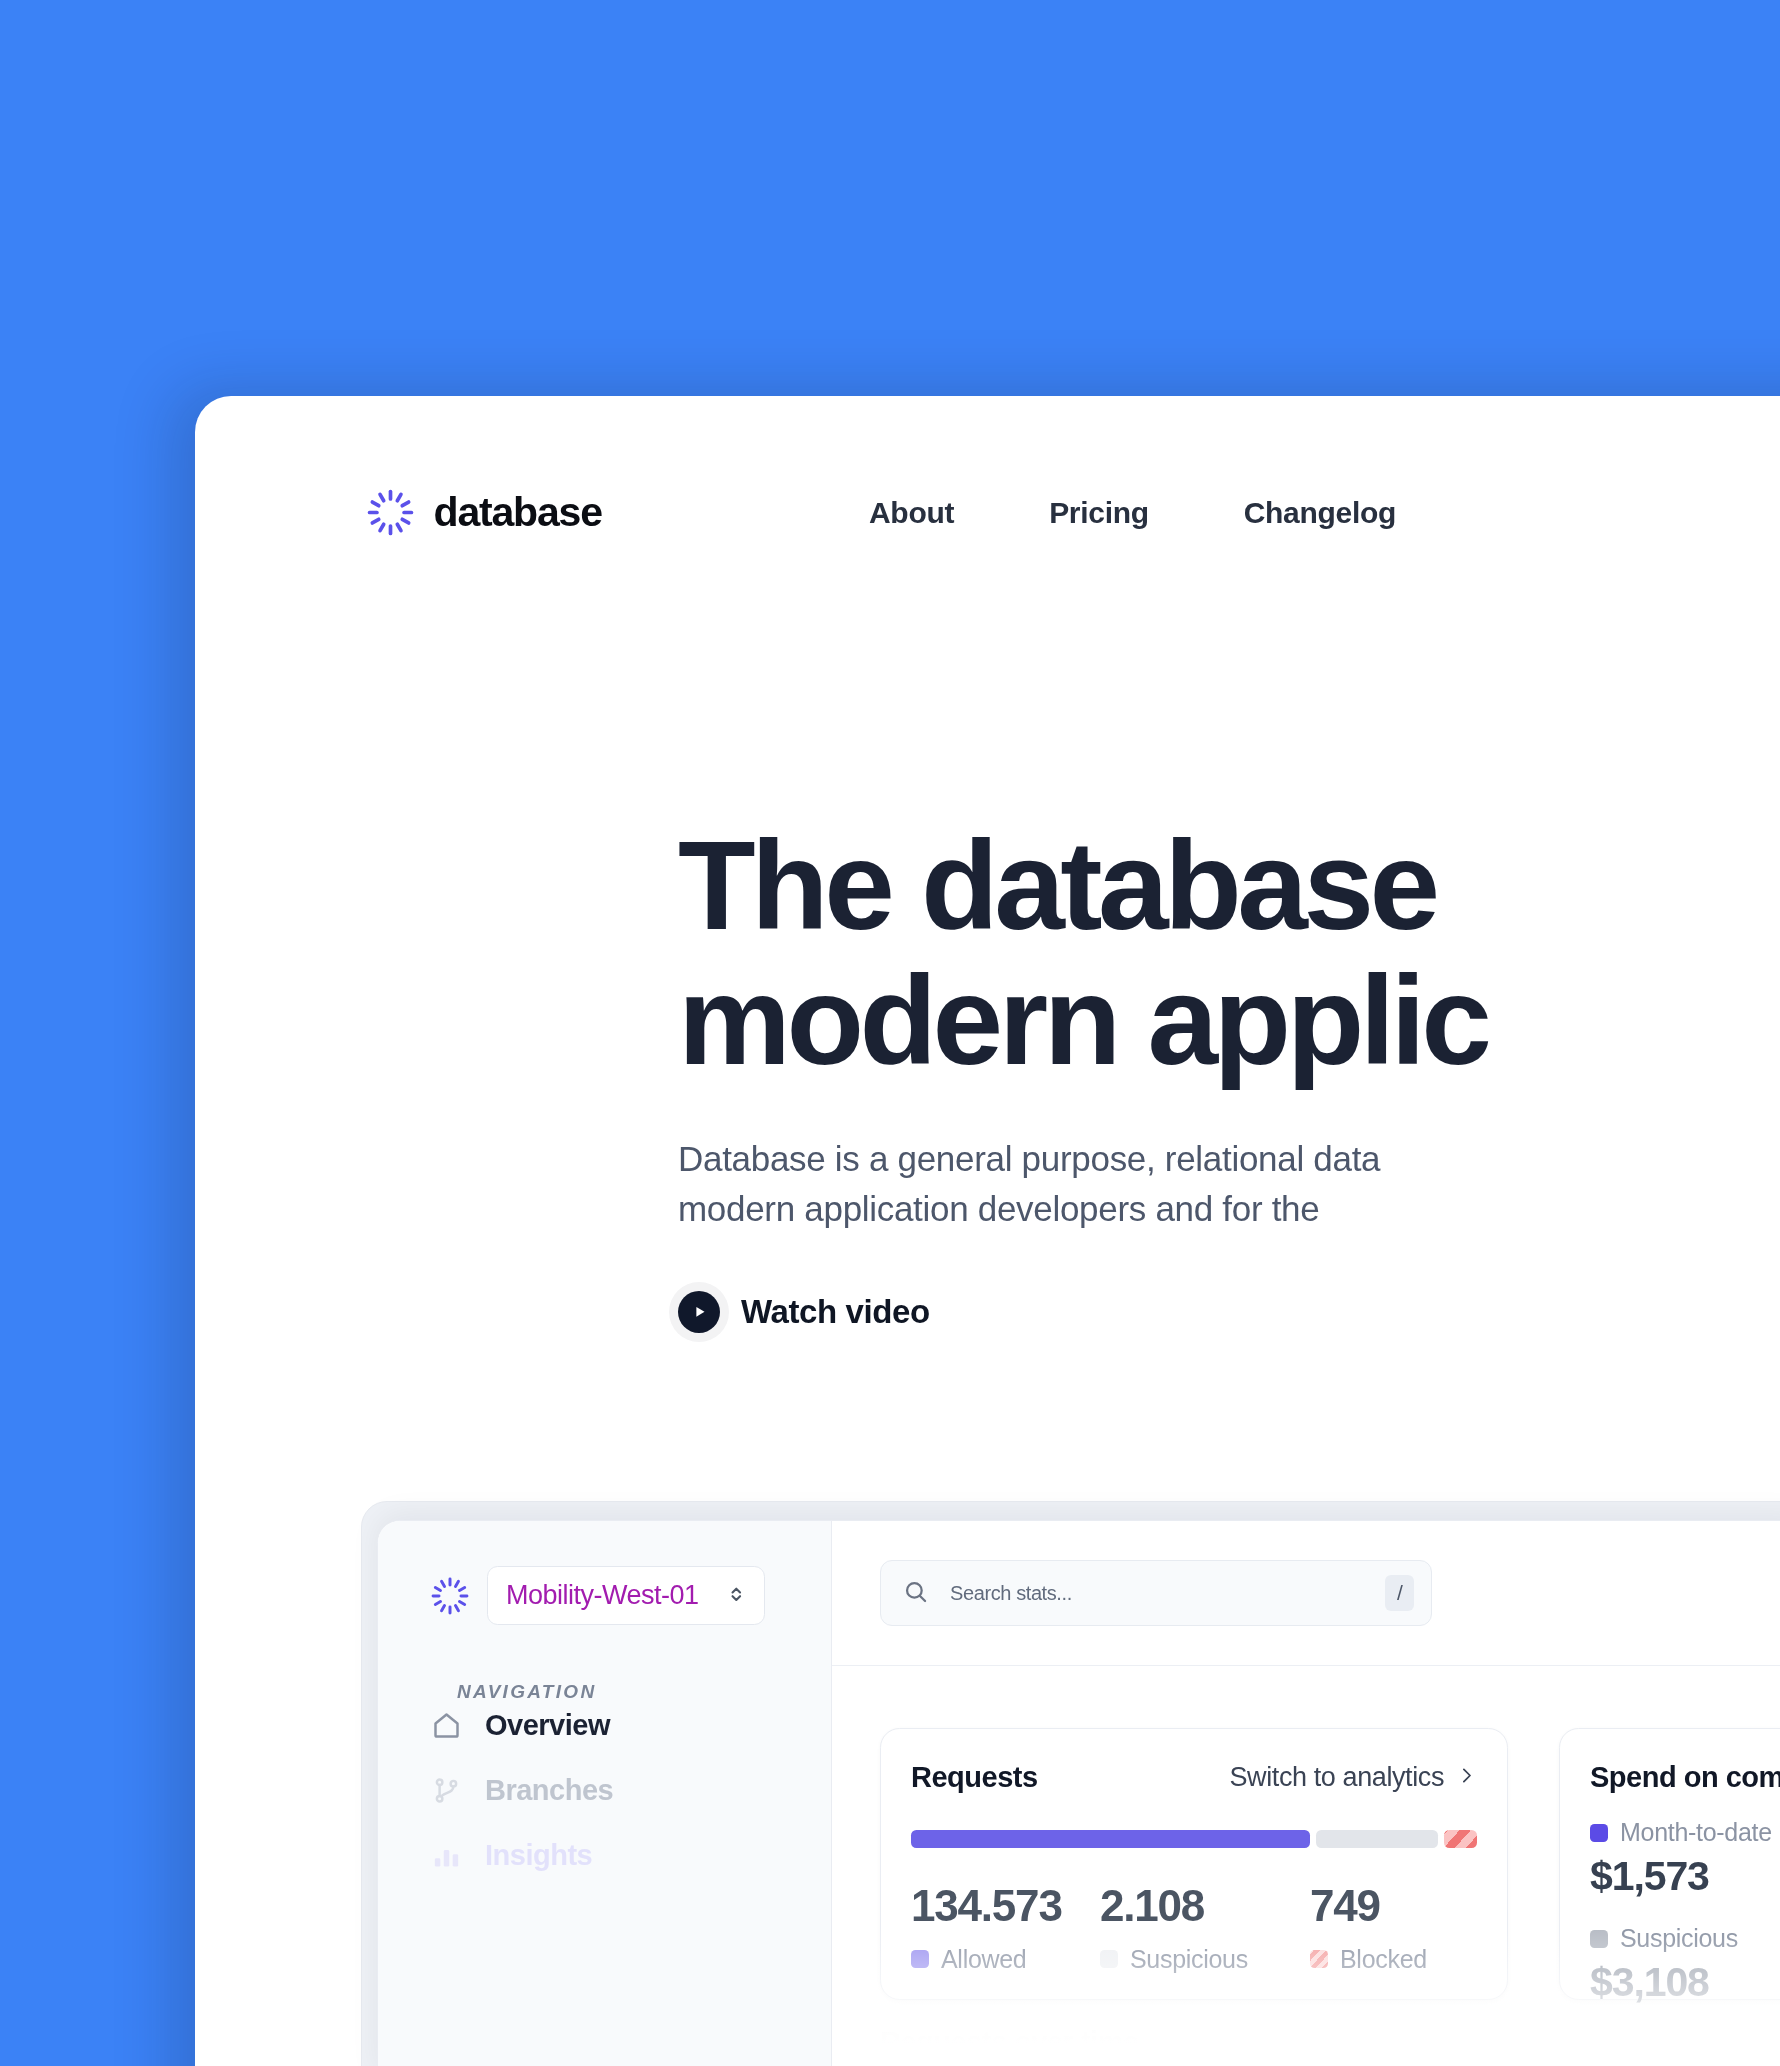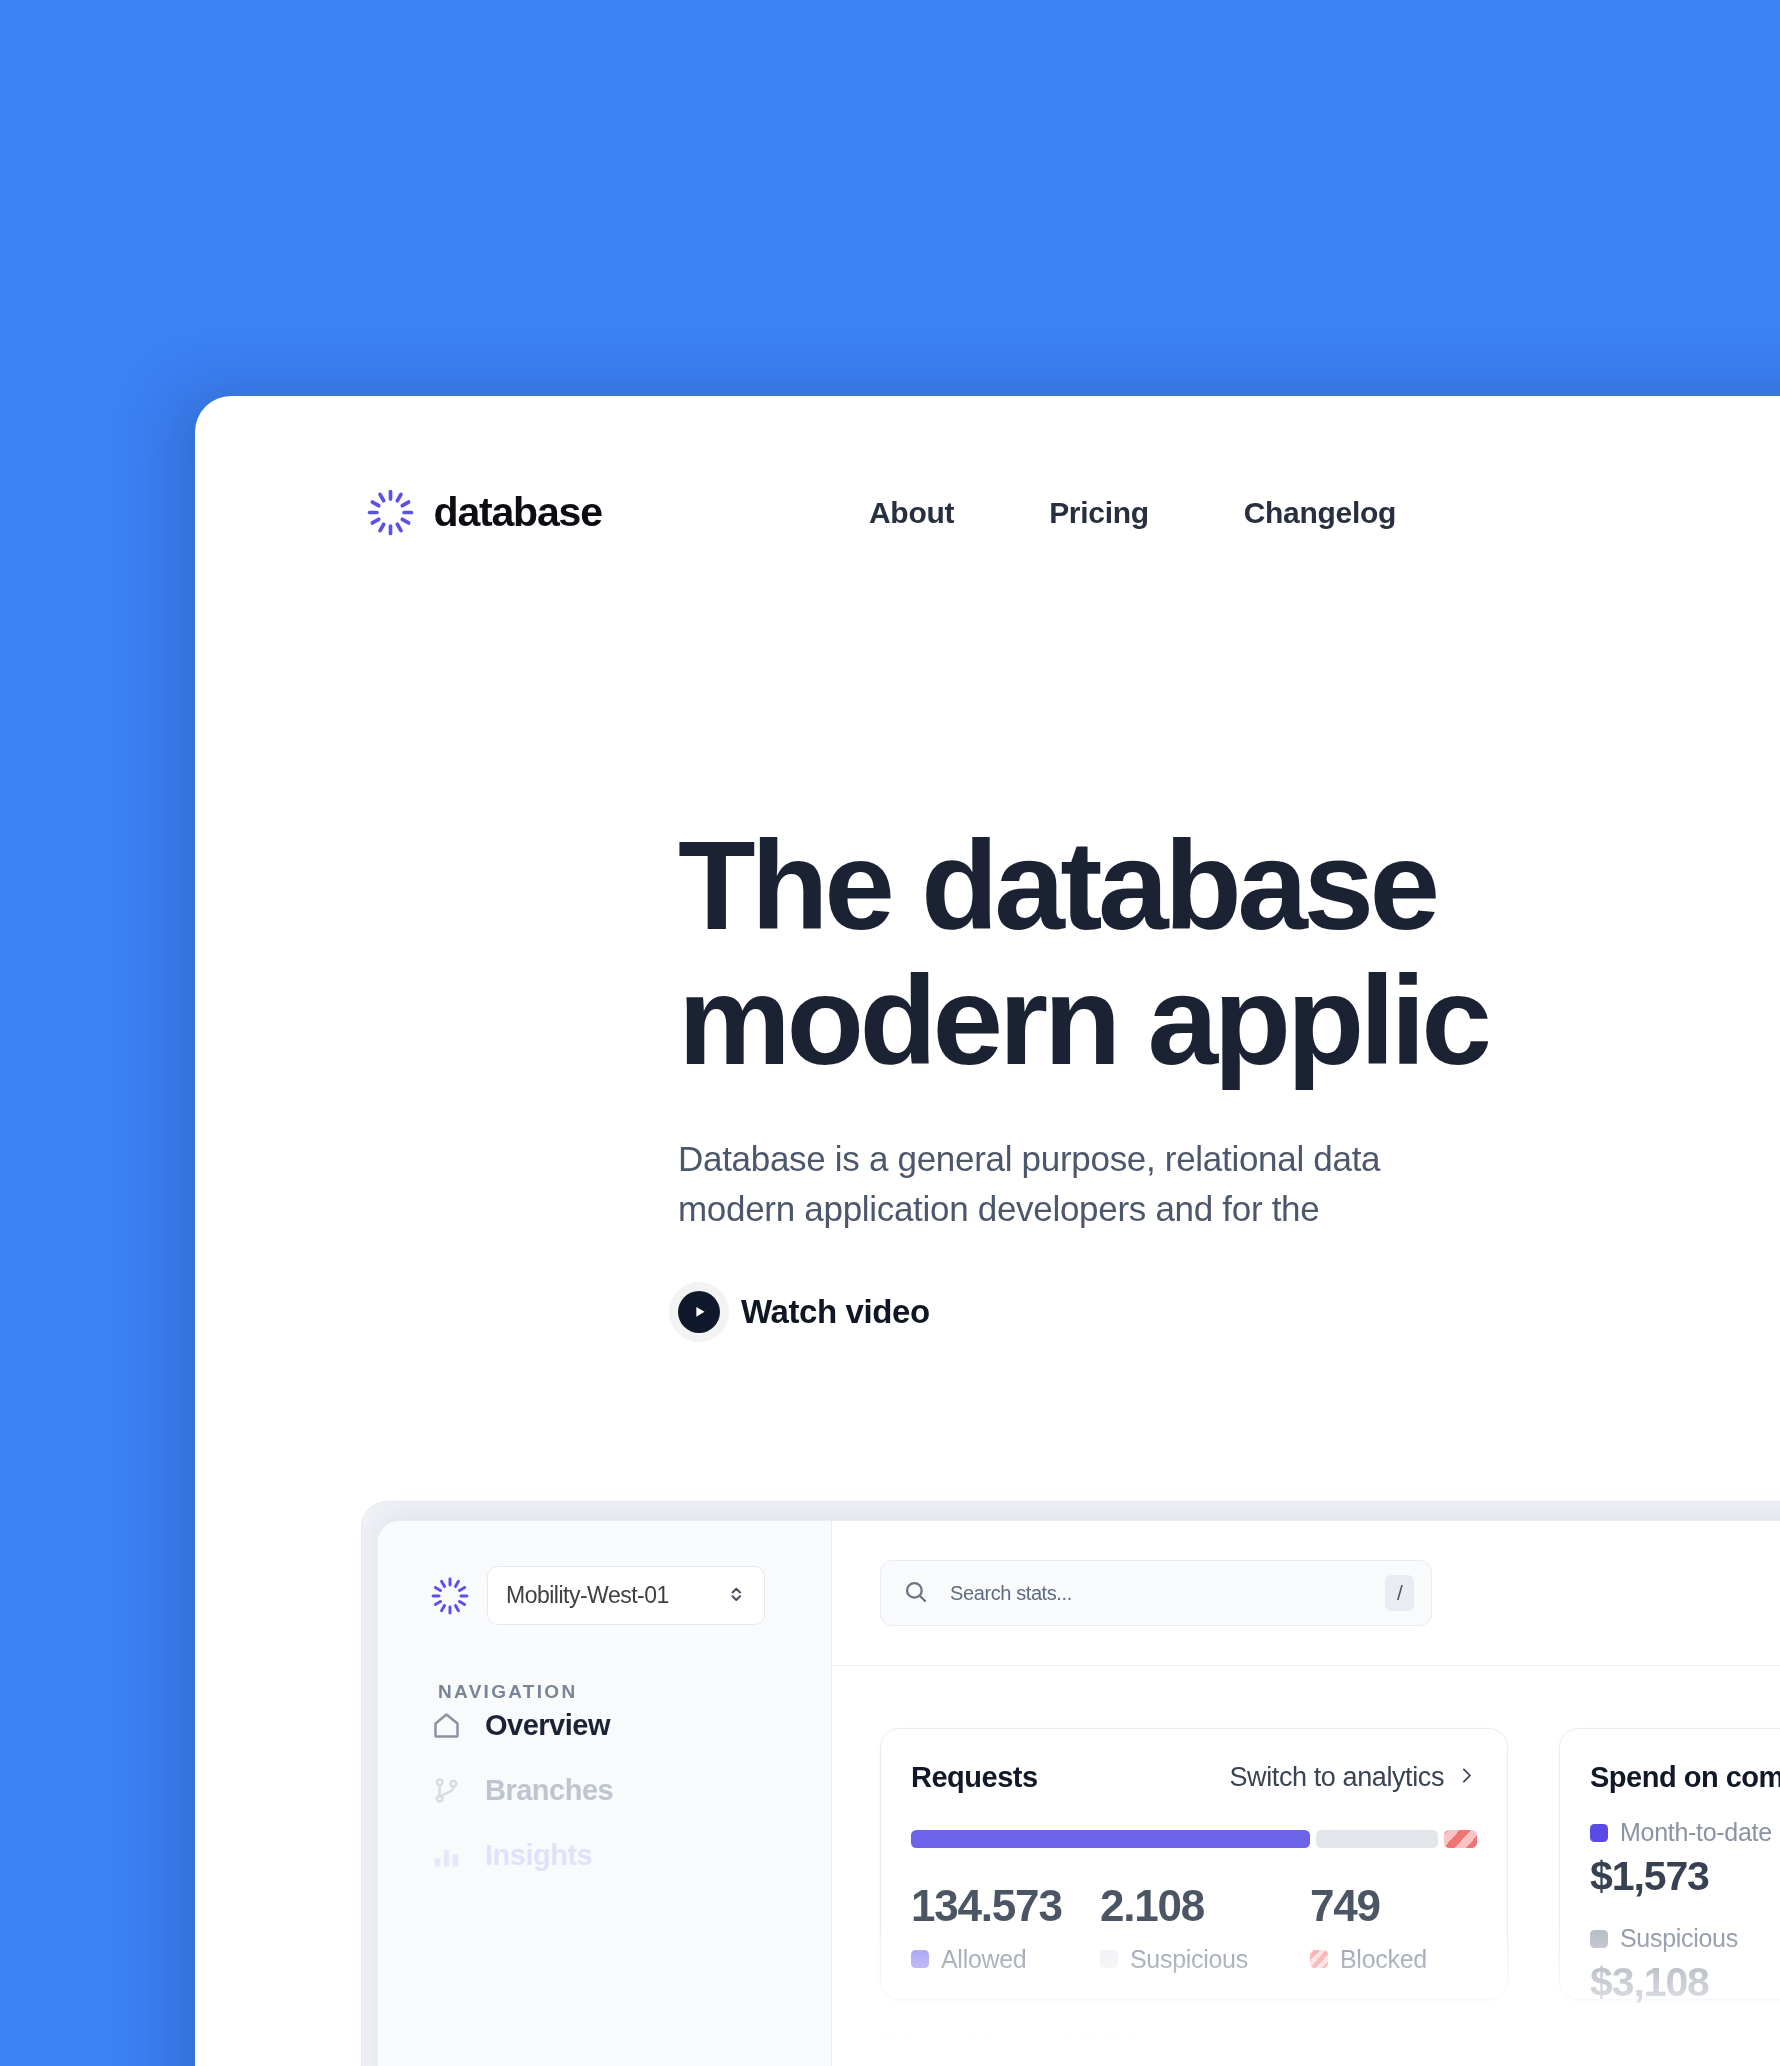--- a/index.html
+++ b/index.html
@@ -134,27 +134,27 @@
   .proj-select {
     display: flex; align-items: center; justify-content: space-between;
     width: 278px; height: 59px;
     background: #ffffff;
     border: 1.5px solid #e4e8ef;
     border-radius: 10.6px;
     padding: 0 16.6px 0 18px;
     cursor: pointer;
   }
   .proj-select-label {
-    font-size: 23px; color: #404040; letter-spacing: -0.5px;
+    font-size: 27px; color: #a21caf; letter-spacing: -0.5px;
   }
 
   .nav-title {
-    margin: 56px 0 6px 60px;
+    margin: 56px 0 6px 79px;
     font-size: 19px; font-weight: 600;
-    letter-spacing: 2.3px; color: #7a8496;
+    letter-spacing: 2.3px; color: #7a8496; font-style: italic;
   }
   .side-item {
     display: flex; align-items: flex-start; gap: 22px;
     height: 65px; padding-left: 52px;
     cursor: pointer;
   }
   .side-item .ico { width: 33px; height: 33px; flex: 0 0 33px; }
   .side-item .lbl {
     font-size: 29px; font-weight: 700; letter-spacing: -0.5px;
   }

